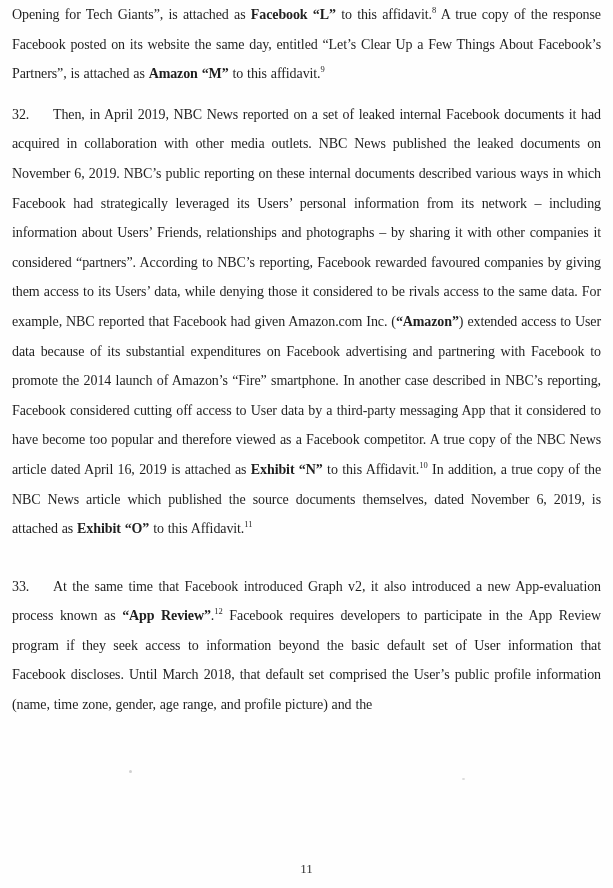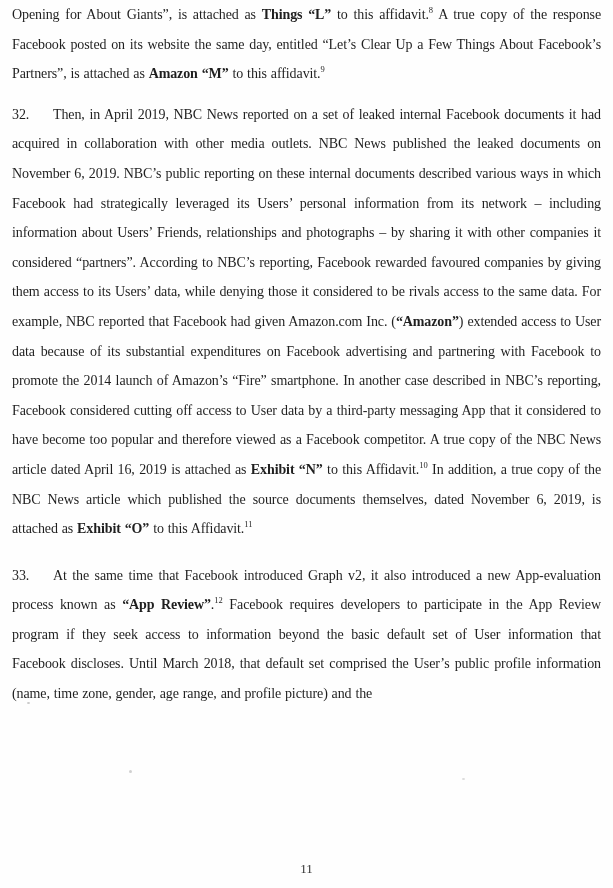--- a/index.html
+++ b/index.html
@@ -29,21 +29,21 @@
   p.para {
     margin: 0 0 11px 0;
     font-size: 14px;
     line-height: 29.6px;
     text-align: justify;
     letter-spacing: -0.1px;
     word-spacing: 0.5px;
     color: #1f1f1f;
   }
   p.para:nth-child(2) {
-    margin-bottom: 17px;
+    margin-bottom: 28px;
   }
   p.para:last-child {
     margin-bottom: 0;
   }
   .pnum {
     display: inline-block;
     width: 41px;
   }
   p.para b {
     font-weight: bold;
@@ -71,21 +71,21 @@
   }
   .speck.sp1 { left: 27px;  top: 702px; width: 3px; height: 2px; opacity: 0.8; }
   .speck.sp2 { left: 129px; top: 770px; width: 3px; height: 3px; opacity: 0.7; }
   .speck.sp3 { left: 462px; top: 778px; width: 3px; height: 2px; opacity: 0.5; }
 </style>
 </head>
 <body>
 
 <div class="page">
   <div class="content">
-      <p class="para"><span>Opening for About Giants”, is attached as </span><b>Things “L”</b><span> to this affidavit.</span><sup>8</sup><span> A true copy of the response Facebook posted on its website the same day, entitled “Let’s Clear Up a Few Things About Facebook’s Partners”, is attached as </span><b>Amazon “M”</b><span> to this affidavit.</span><sup>9</sup></p>
+      <p class="para"><span>Opening for Tech Giants”, is attached as </span><b>Facebook “L”</b><span> to this affidavit.</span><sup>8</sup><span> A true copy of the response Facebook posted on its website the same day, entitled “Let’s Clear Up a Few Things About Facebook’s Partners”, is attached as </span><b>Amazon “M”</b><span> to this affidavit.</span><sup>9</sup></p>
       <p class="para"><span class="pnum">32.</span><span>Then, in April 2019, NBC News reported on a set of leaked internal Facebook documents it had acquired in collaboration with other media outlets. NBC News published the leaked documents on November 6, 2019. NBC’s public reporting on these internal documents described various ways in which Facebook had strategically leveraged its Users’ personal information from its network – including information about Users’ Friends, relationships and photographs – by sharing it with other companies it considered “partners”. According to NBC’s reporting, Facebook rewarded favoured companies by giving them access to its Users’ data, while denying those it considered to be rivals access to the same data. For example, NBC reported that Facebook had given Amazon.com Inc. (</span><b>“Amazon”</b><span>) extended access to User data because of its substantial expenditures on Facebook advertising and partnering with Facebook to promote the 2014 launch of Amazon’s “Fire” smartphone. In another case described in NBC’s reporting, Facebook considered cutting off access to User data by a third-party messaging App that it considered to have become too popular and therefore viewed as a Facebook competitor. A true copy of the NBC News article dated April 16, 2019 is attached as </span><b>Exhibit “N”</b><span> to this Affidavit.</span><sup>10</sup><span> In addition, a true copy of the NBC News article which published the source documents themselves, dated November 6, 2019, is attached as </span><b>Exhibit “O”</b><span> to this Affidavit.</span><sup>11</sup></p>
       <p class="para"><span class="pnum">33.</span><span>At the same time that Facebook introduced Graph v2, it also introduced a new App-evaluation process known as </span><b>“App Review”</b><span>.</span><sup>12</sup><span> Facebook requires developers to participate in the App Review program if they seek access to information beyond the basic default set of User information that Facebook discloses. Until March 2018, that default set comprised the User’s public profile information (name, time zone, gender, age range, and profile picture) and the</span></p>
     </div>
 
   <div class="speck sp1"></div>
   <div class="speck sp2"></div>
   <div class="speck sp3"></div>
 
   <div class="page-number">11</div>
 </div>

